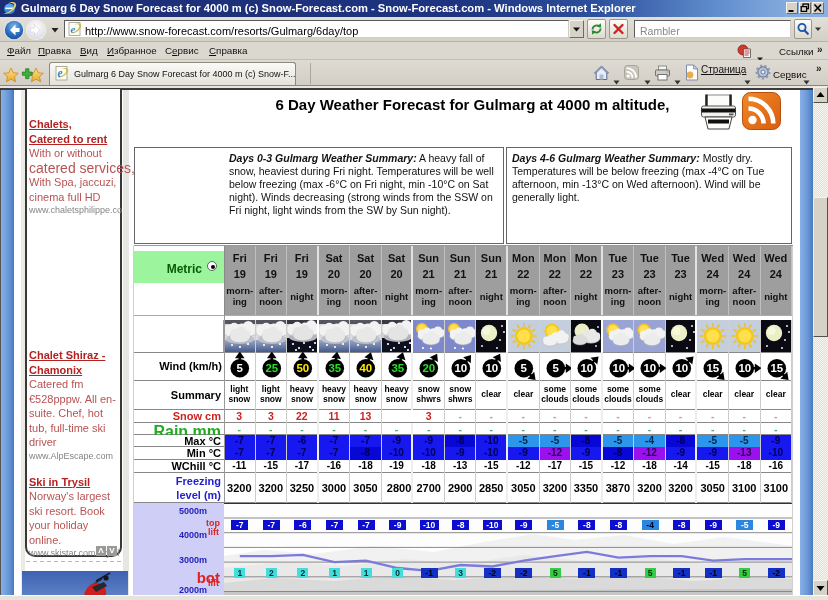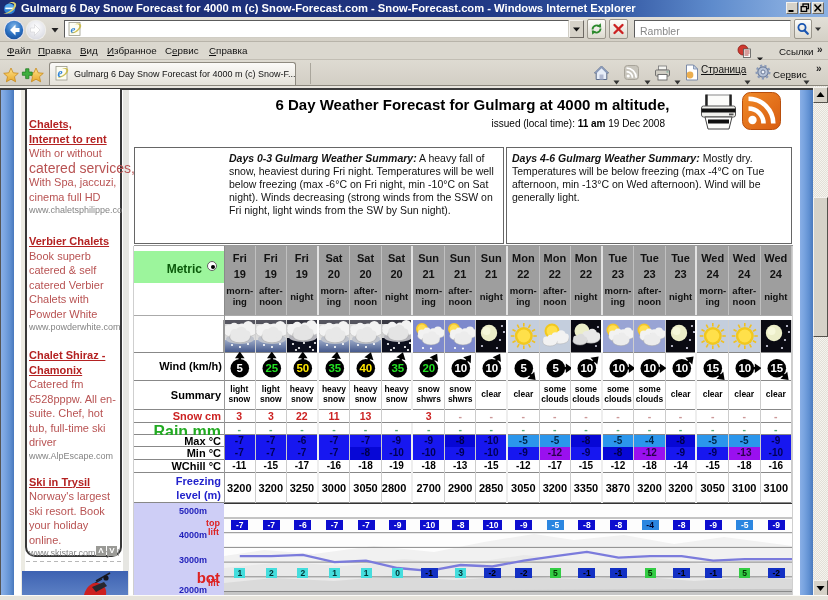--- a/index.html
+++ b/index.html
@@ -56,20 +56,21 @@
       <svg width="8" height="6" viewBox="0 0 8 6" style="position:absolute;left:0;top:0">
         <path d="M0.5 1 L7.5 1 L4 5.5 Z" fill="#222"></path>
       </svg>
     </div>
 <div class="abs" style="left:64px;top:20px;width:505px;height:18px;background:#fff;border:1px solid;border-color:#5c5c5c #d0cdc4 #d0cdc4 #5c5c5c;"></div>
 <svg class="abs" style="left:68px;top:22px" width="14" height="14" viewBox="0 0 14 14">
 <rect x="1" y="0.5" width="11" height="13" fill="#fdfdf2" stroke="#9a9a8a" stroke-width="0.8"></rect>
 <text x="2.4" y="10.8" font-family="Liberation Serif" font-size="11" font-weight="bold" font-style="italic" fill="#2f83d8">e</text>
 <path d="M12.8 2.6 c-1.4-1.8-4.4-1.2-6.4 0.2 2.4-0.9 4.4-0.4 4.9 0.7 0.5 1.3-1 3.6-3.6 5.4-1.6 1.1-3.8 2.1-5 2 1.3 1 4.8-0.2 7.2-2 2.6-1.9 4.1-4.7 2.9-6.3z" fill="#c8b840" opacity="0.9"></path>
 </svg>
+    <div class="abs" style="left:85px;top:25px;width:480px;height:13px;font-size:11px;color:#000;white-space:nowrap;">http://www.snow-forecast.com/resorts/Gulmarg/6day/top</div>
 <div class="abs" style="left:569px;top:20px;width:15px;height:18px;background:#d6d2c8;border:1px solid;border-color:#f4f2ee #6e6a64 #6e6a64 #f4f2ee;">
       <svg width="13" height="16" viewBox="0 0 13 16" style="position:absolute;left:0;top:0">
         <path d="M3 6.5 L10 6.5 L6.5 10.5 Z" fill="#111"></path>
       </svg>
     </div>
 <div class="abs" style="left:587px;top:19px;width:19px;height:20px;background:linear-gradient(#fdfdfb,#dddacf);border:1px solid #9a968c;border-radius:2px;">
       <svg width="17" height="18" viewBox="0 0 17 18" style="position:absolute;left:0;top:0">
         <path d="M4.5 9.5 a4.3 4.3 0 0 1 7.6-2.5" fill="none" stroke="#2c8a2c" stroke-width="1.8"></path>
         <path d="M12.8 3.2 L13.2 7.8 L8.8 6.4 Z" fill="#2c8a2c"></path>
         <path d="M12.6 8.5 a4.3 4.3 0 0 1 -7.6 2.5" fill="none" stroke="#2c8a2c" stroke-width="1.8"></path>
@@ -191,35 +192,26 @@
       </svg></div>
 <div class="abs" style="left:813px;top:580px;width:15px;height:16px;background:#d6d2c8;border:1px solid;border-color:#f4f2ee #55524c #55524c #f4f2ee;"><svg width="13" height="14" viewBox="0 0 13 14">
         <path d="M6.5 10 L10.5 5 L2.5 5 Z" fill="#000"></path>
       </svg></div>
 <div class="abs" style="left:813px;top:197px;width:15px;height:140px;background:#d6d2c8;border:1px solid;border-color:#f4f2ee #55524c #55524c #f4f2ee;"></div>
 <div class="abs" style="left:0;top:595px;width:828px;height:5px;background:#e6e3db;border-top:1px solid #fbfaf7;"></div>
 <div class="abs" style="left:25px;top:89px;width:97px;height:468px;background:#fff;border:2px solid #383838;border-top:none;border-radius:0 0 10px 10px;"></div>
 <div class="abs" style="left:123px;top:90px;width:6px;height:505px;background:#e6e6e2;"></div>
 <div class="abs" style="left:29px;top:117px;width:93px;">
       <div style="color:#b42222;font-size:11px;line-height:14.5px;white-space:nowrap;"><b><u>Chalets,</u></b></div>
-      <div style="color:#b42222;font-size:11px;line-height:14.5px;white-space:nowrap;"><b><u>Internet to rent</u></b></div>
+      <div style="color:#b42222;font-size:11px;line-height:14.5px;white-space:nowrap;"><b><u>Catered to rent</u></b></div>
       <div style="color:#b85252;font-size:11px;line-height:14.5px;white-space:nowrap;">With or without</div>
       <div style="color:#b85252;font-size:14px;line-height:14.5px;white-space:nowrap;">catered services,</div>
       <div style="color:#b85252;font-size:11px;line-height:14.5px;white-space:nowrap;">With Spa, jaccuzi,</div>
       <div style="color:#b85252;font-size:11px;line-height:14.5px;white-space:nowrap;">cinema full HD</div>
       <div style="color:#848484;font-size:9px;line-height:12px;white-space:nowrap;">www.chaletsphilippe.co</div>
-    </div>
-<div class="abs" style="left:29px;top:234px;width:93px;">
-      <div style="color:#b42222;font-size:11px;line-height:14.5px;white-space:nowrap;"><b><u>Verbier Chalets</u></b></div>
-      <div style="color:#b85252;font-size:11px;line-height:14.5px;white-space:nowrap;">Book superb</div>
-      <div style="color:#b85252;font-size:11px;line-height:14.5px;white-space:nowrap;">catered &amp; self</div>
-      <div style="color:#b85252;font-size:11px;line-height:14.5px;white-space:nowrap;">catered Verbier</div>
-      <div style="color:#b85252;font-size:11px;line-height:14.5px;white-space:nowrap;">Chalets with</div>
-      <div style="color:#b85252;font-size:11px;line-height:14.5px;white-space:nowrap;">Powder White</div>
-      <div style="color:#848484;font-size:9px;line-height:12px;white-space:nowrap;">www.powderwhite.com</div>
     </div>
 <div class="abs" style="left:29px;top:348px;width:93px;">
       <div style="color:#b42222;font-size:11px;line-height:14.5px;white-space:nowrap;"><b><u>Chalet Shiraz -</u></b></div>
       <div style="color:#b42222;font-size:11px;line-height:14.5px;white-space:nowrap;"><b><u>Chamonix</u></b></div>
       <div style="color:#b85252;font-size:11px;line-height:14.5px;white-space:nowrap;">Catered fm</div>
       <div style="color:#b85252;font-size:11px;line-height:14.5px;white-space:nowrap;">€528pppw. All en-</div>
       <div style="color:#b85252;font-size:11px;line-height:14.5px;white-space:nowrap;">suite. Chef, hot</div>
       <div style="color:#b85252;font-size:11px;line-height:14.5px;white-space:nowrap;">tub, full-time ski</div>
       <div style="color:#b85252;font-size:11px;line-height:14.5px;white-space:nowrap;">driver</div>
       <div style="color:#848484;font-size:9px;line-height:12px;white-space:nowrap;">www.AlpEscape.com</div>
@@ -243,21 +235,20 @@
         </linearGradient>
       </defs>
 <rect width="106" height="24" fill="url(#sky)"></rect>
 <path d="M74 10 l14 -8" stroke="#1a1a22" stroke-width="1.6"></path>
 <path d="M70 14 l10 -6" stroke="#1a1a22" stroke-width="1.2"></path>
 <circle cx="84" cy="7" r="2.6" fill="#15151d"></circle>
 <path d="M62 24 c2 -8 8 -13 14 -12 6 1 9 6 8 12 z" fill="#cc2020"></path>
 <path d="M70 16 l12 -5 l3 4 l-11 6 z" fill="#28282e"></path>
 </svg>
     <div class="abs" style="left:150px;top:96px;width:645px;height:18px;text-align:center;font-size:15px;font-weight:bold;color:#000;">6 Day Weather Forecast for Gulmarg at 4000 m altitude,</div>
-<div class="abs" style="left:365px;top:118px;width:300px;height:13px;text-align:right;font-size:10px;color:#000;">issued (local time): <b>11 am</b> 19 Dec 2008</div>
 <svg class="abs" style="left:700px;top:93px" width="37" height="38" viewBox="0 0 37 38">
 <rect x="7" y="2" width="23" height="12" fill="#fcfcfa" stroke="#888" stroke-width="1"></rect>
 <rect x="5.2" y="1.5" width="2.4" height="13" fill="#222"></rect>
 <rect x="29.4" y="1.5" width="2.4" height="13" fill="#222"></rect>
 <rect x="1.5" y="13" width="34" height="11" rx="2" fill="#f2f2ee" stroke="#555" stroke-width="1"></rect>
 <rect x="1.5" y="15.5" width="34" height="4" fill="#111"></rect>
 <rect x="29" y="20.5" width="4.5" height="1.8" fill="#555"></rect>
 <path d="M5 24 h27 l-3 12 h-21 z" fill="#fdfdfb" stroke="#444" stroke-width="1"></path>
 <rect x="8" y="26.5" width="21" height="4" fill="#111"></rect>
 </svg>
@@ -1276,21 +1267,21 @@
 <div class="abs" style="left:287.12px;top:472.5px;width:31.56px;height:30.5px;border-right:2px solid #eee;">
       <div style="text-align:center;font-size:11px;font-weight:bold;color:#000;padding-top:9px;">3250</div>
     </div>
 <div class="abs" style="left:318.68px;top:472.5px;width:31.56px;height:30.5px;border-right:1px solid #ccc;">
       <div style="text-align:center;font-size:11px;font-weight:bold;color:#000;padding-top:9px;">3000</div>
     </div>
 <div class="abs" style="left:350.24px;top:472.5px;width:31.56px;height:30.5px;border-right:1px solid #ccc;">
       <div style="text-align:center;font-size:11px;font-weight:bold;color:#000;padding-top:9px;">3050</div>
     </div>
 <div class="abs" style="left:381.80px;top:472.5px;width:31.56px;height:30.5px;border-right:2px solid #eee;">
-      <div style="text-align:left;font-size:11px;font-weight:bold;color:#000;padding-top:9px;">2800</div>
+      <div style="text-align:right;font-size:11px;font-weight:bold;color:#000;padding-top:9px;">2800</div>
     </div>
 <div class="abs" style="left:413.36px;top:472.5px;width:31.56px;height:30.5px;border-right:1px solid #ccc;">
       <div style="text-align:center;font-size:11px;font-weight:bold;color:#000;padding-top:9px;">2700</div>
     </div>
 <div class="abs" style="left:444.92px;top:472.5px;width:31.56px;height:30.5px;border-right:1px solid #ccc;">
       <div style="text-align:center;font-size:11px;font-weight:bold;color:#000;padding-top:9px;">2900</div>
     </div>
 <div class="abs" style="left:476.48px;top:472.5px;width:31.56px;height:30.5px;border-right:2px solid #eee;">
       <div style="text-align:center;font-size:11px;font-weight:bold;color:#000;padding-top:9px;">2850</div>
     </div>

